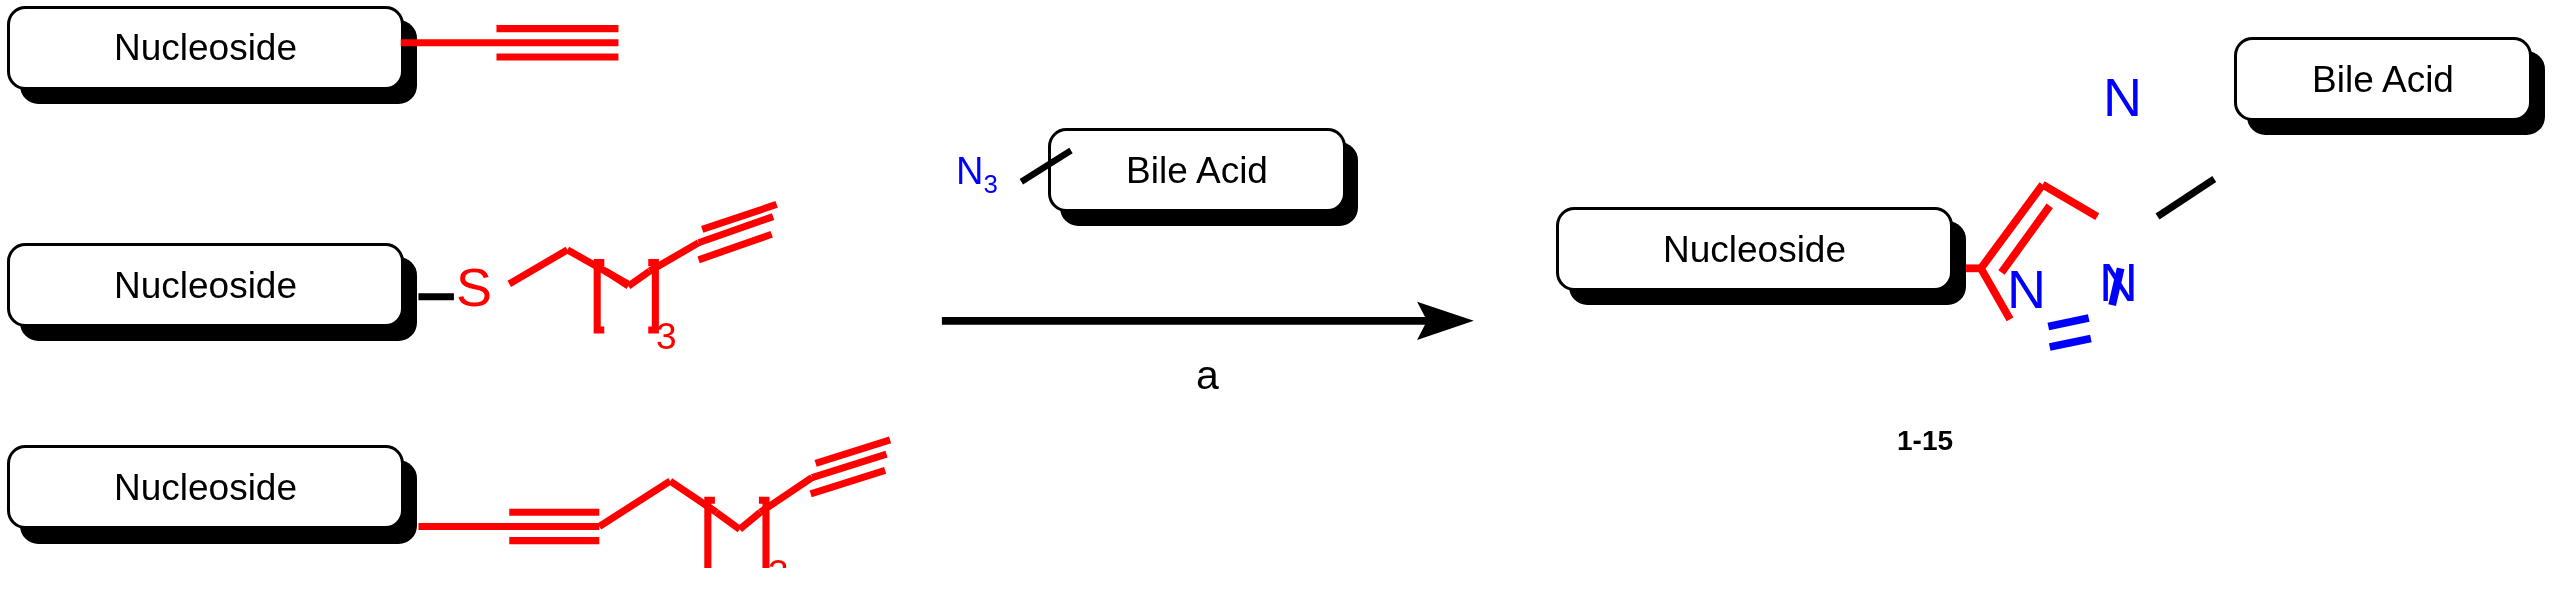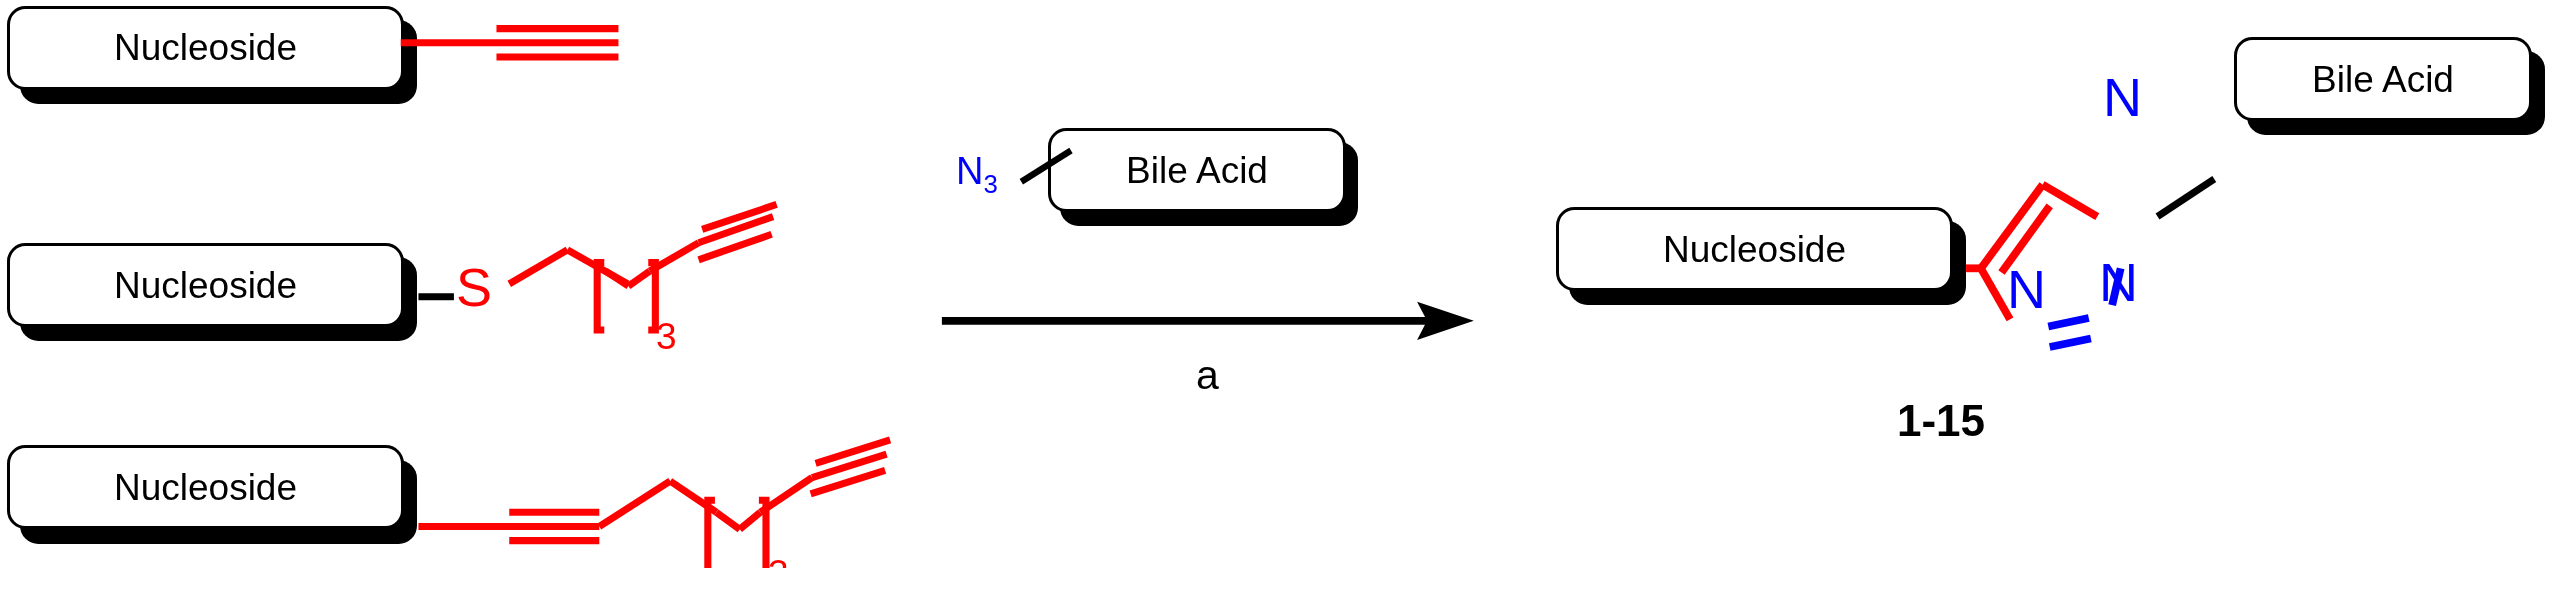--- a/index.html
+++ b/index.html
@@ -116,21 +116,21 @@
 
   <div class="atom-text" style="left:2103px; top:70px; font-size:54px; color:#0000FF;">N</div>
   <div class="atom-text" style="left:2007px; top:262px; font-size:54px; color:#0000FF;">N</div>
   <div class="atom-text" style="left:2099px; top:255px; font-size:54px; color:#0000FF;">N</div>
 
   <div class="tag-shadow" style="left:2247px; top:51px; width:298px; height:84px;"></div>
   <div class="tag" style="left:2234px; top:37px; width:298px; height:84px;">
     <span class="tag-label" style="font-size:37px;">Bile Acid</span>
   </div>
 
-  <div class="prod-label" style="left:1897px; top:399px; font-size:44px;">1-15</div>
+  <div class="prod-label" style="left:1897px; top:427px; font-size:28px;">1-15</div>
 
   <svg class="bonds" viewBox="0 0 3632 851" xmlns="http://www.w3.org/2000/svg">
 
     <g>
       <line x1="565" y1="60" x2="872" y2="60" stroke="#FF0000" stroke-width="10"></line>
       <line x1="700" y1="40" x2="872" y2="40" stroke="#FF0000" stroke-width="10"></line>
       <line x1="700" y1="80" x2="872" y2="80" stroke="#FF0000" stroke-width="10"></line>
     </g>
 
     <g>

